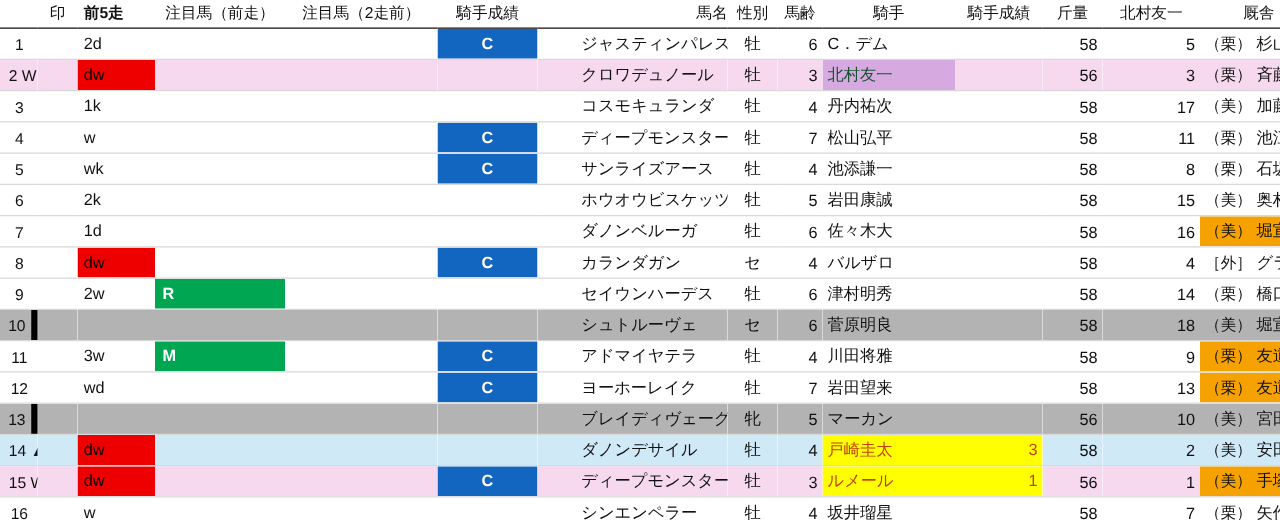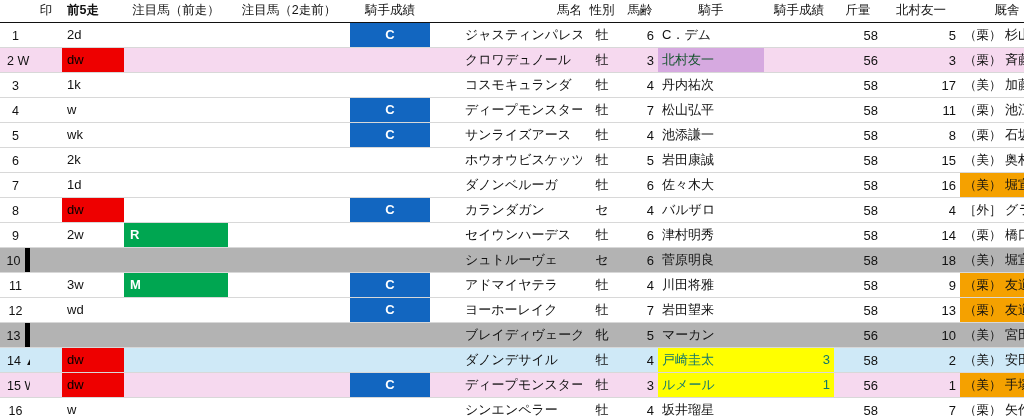--- a/index.html
+++ b/index.html
@@ -57,21 +57,21 @@
 
   
   tr.tint-pink td{background:#f6d9ef;}
   tr.tint-gray td{background:#b3b3b3;}
   tr.tint-blue td{background:#cfe9f7;}
 
   
   .fill-red{background:#ee0000 !important;color:#000000;}
   .fill-green{background:#00a651 !important;color:#ffffff;}
   .fill-blue{background:#1266c0 !important;color:#ffffff;}
-  .fill-yellow{background:#ffff00 !important;color:#0f766e;}
+  .fill-yellow{background:#ffff00 !important;color:#c2410c;}
   .fill-orange{background:#f5a100 !important;color:#111;}
   .fill-purple{background:#d6a9e0 !important;color:#14532d;}
 
   .no-cell{position:relative;}
   .numbox{
     display:inline-block;
     min-width:17px;
     padding:1px 3px;
     text-align:center;
     font-size:12.5px;

